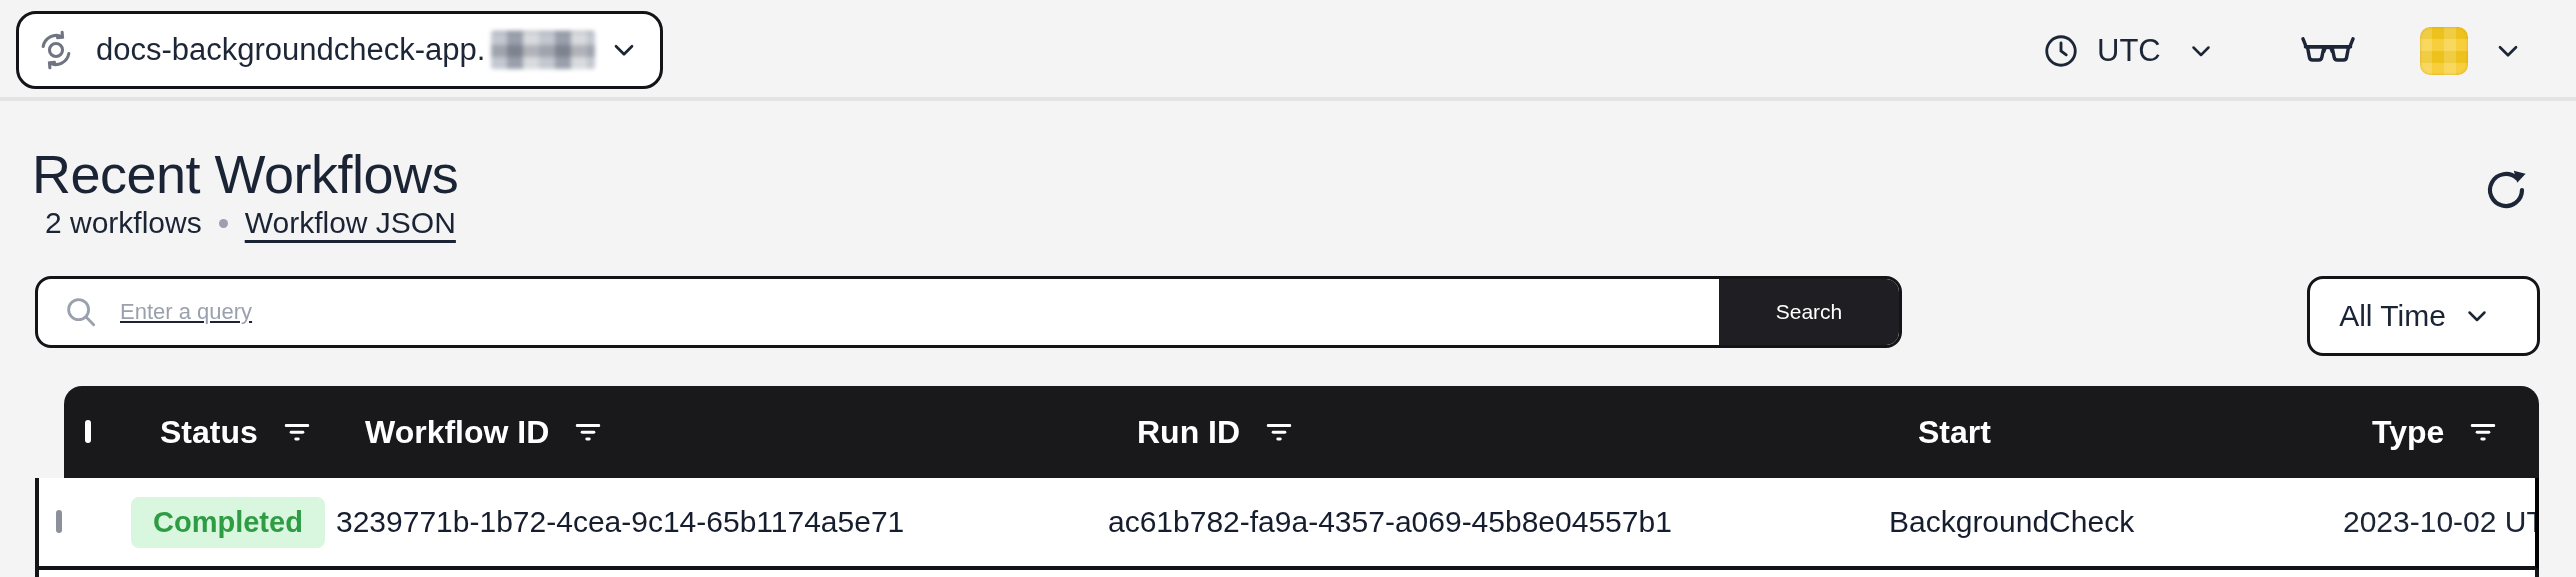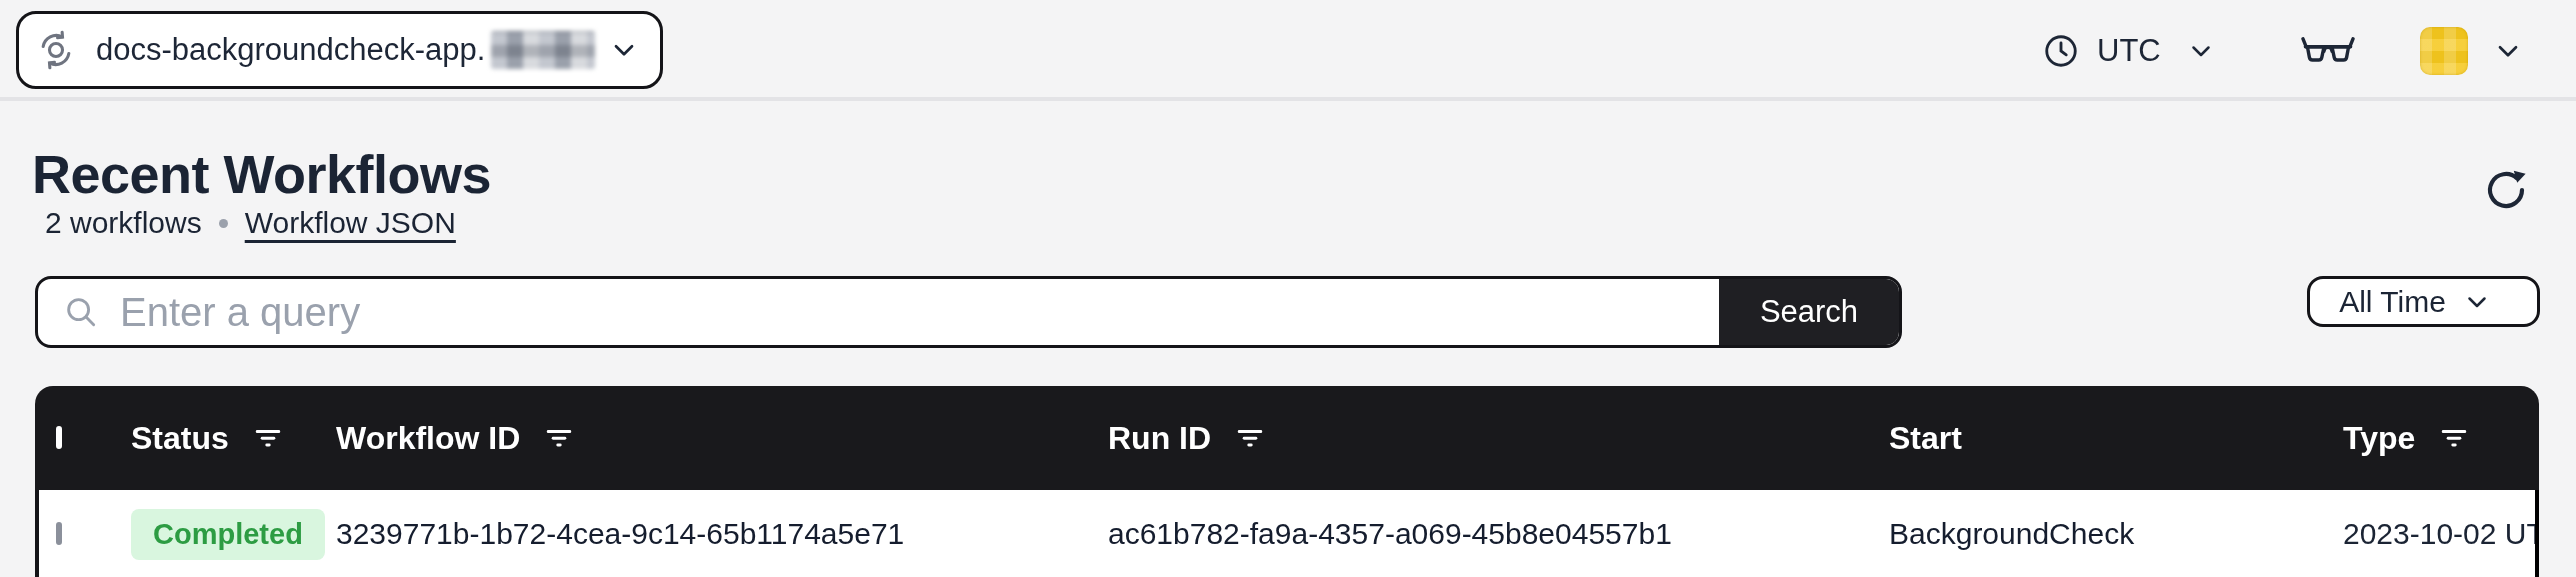--- a/index.html
+++ b/index.html
@@ -26,46 +26,46 @@
   .tz-label{ font-size:31px; color:#1d2636; margin:0 25px 0 17px; }
   .labs-btn{ margin-left:85px; cursor:pointer; display:flex; align-items:center; }
   .user-btn{ margin-left:65px; display:flex; align-items:center; cursor:pointer; }
   .avatar{ width:48px; height:48px; border-radius:10px; margin-right:24px;
     background:
       repeating-linear-gradient(90deg,rgba(255,255,255,.18) 0 12px,rgba(0,0,0,0) 12px 24px),
       repeating-linear-gradient(0deg,rgba(255,220,90,.5) 0 12px,rgba(0,0,0,0) 12px 24px),
       #eec21d;
     box-shadow:0 0 3px rgba(190,150,0,.6) inset; }
   
-  .page-title{ position:absolute; left:32px; top:143px; font-size:54px; font-weight:700;
+  .page-title{ position:absolute; left:32px; top:143px; font-size:54px; font-weight:400;
     color:#1b2434; letter-spacing:-0.5px; }
   .subline{ position:absolute; left:45px; top:206px; display:flex; align-items:center; font-size:30px; }
   .subline .dot{ width:9px; height:9px; border-radius:50%; background:#9ba1ac; margin:0 17px; }
   .download-link{ color:#1b2434; text-decoration:underline; text-decoration-thickness:2.5px;
     text-underline-offset:7px; cursor:pointer; }
   .refresh-btn{ position:absolute; left:2482px; top:164px; width:52px; height:52px;
     background:none; border:none; cursor:pointer; }
   
   .search-wrap{ position:absolute; left:35px; top:276px; width:1867px; height:72px;
     border:3px solid #141418; border-radius:16px; background:#fff; display:flex; overflow:hidden; }
   .search-wrap .mag{ margin:0 0 0 24px; align-self:center; flex:none; }
-  .search-input{ flex:1; border:none; outline:none; font-size:40px; padding:0 0 0 20px;
-    font-family:"Liberation Sans", sans-serif; color:#1b2434; background:transparent; }
+  .search-input{ flex:1; border:none; outline:none; font-size:22px; padding:0 0 0 20px;
+    font-family:"Liberation Sans", sans-serif; color:#1b2434; background:transparent;text-decoration:underline; }
   .search-input::placeholder{ color:#9aa1ad; }
   .search-btn{ flex:none; width:180px; background:#1f1f23; color:#fff; border:none;
-    font-size:31px; font-family:"Liberation Sans", sans-serif; cursor:pointer; border-radius:0 12px 12px 0; }
-  .time-filter{ position:absolute; left:2307px; top:276px; width:233px; height:51px;
+    font-size:21px; font-family:"Liberation Sans", sans-serif; cursor:pointer; border-radius:0 12px 12px 0; }
+  .time-filter{ position:absolute; left:2307px; top:276px; width:233px; height:80px;
     background:#fff; border:3px solid #141418; border-radius:16px;
     display:flex; align-items:center; justify-content:center; cursor:pointer; }
   .time-filter span{ font-size:30px; color:#1b2434; margin-right:16px; }
   
   .wf-table{ position:absolute; left:35px; top:386px; width:2504px; }
-  .thead{ height:104px; background:#19191c; border-radius:18px 18px 0 0;
+  .thead{ height:92px; background:#19191c; border-radius:18px 18px 0 0;
     display:grid; grid-template-columns:75px 205px 772px 781px 454px 1fr;
-    align-items:center; padding-left:21px; }
+    align-items:center; padding-left:21px;margin-left:29px; }
   .th{ display:flex; align-items:center; color:#fff; font-size:32px; font-weight:600; }
   .th .flt{ margin-left:24px; cursor:pointer; }
   .cb{ width:36px; height:36px; border-radius:8px; cursor:pointer; }
   .cb.head{ border:3.5px solid #fff; background:transparent; }
   .cb.row{ border:3px solid #8b909b; background:#fff; }
   .trow{ height:92px; background:#fff; border-left:4px solid #141418; border-right:4px solid #000000;
     border-bottom:4px solid #141418;
     display:grid; grid-template-columns:75px 205px 772px 781px 454px 1fr;
     align-items:center; padding-left:17px; }
   .trow .cell{ font-size:30px; white-space:nowrap; overflow:hidden; }

